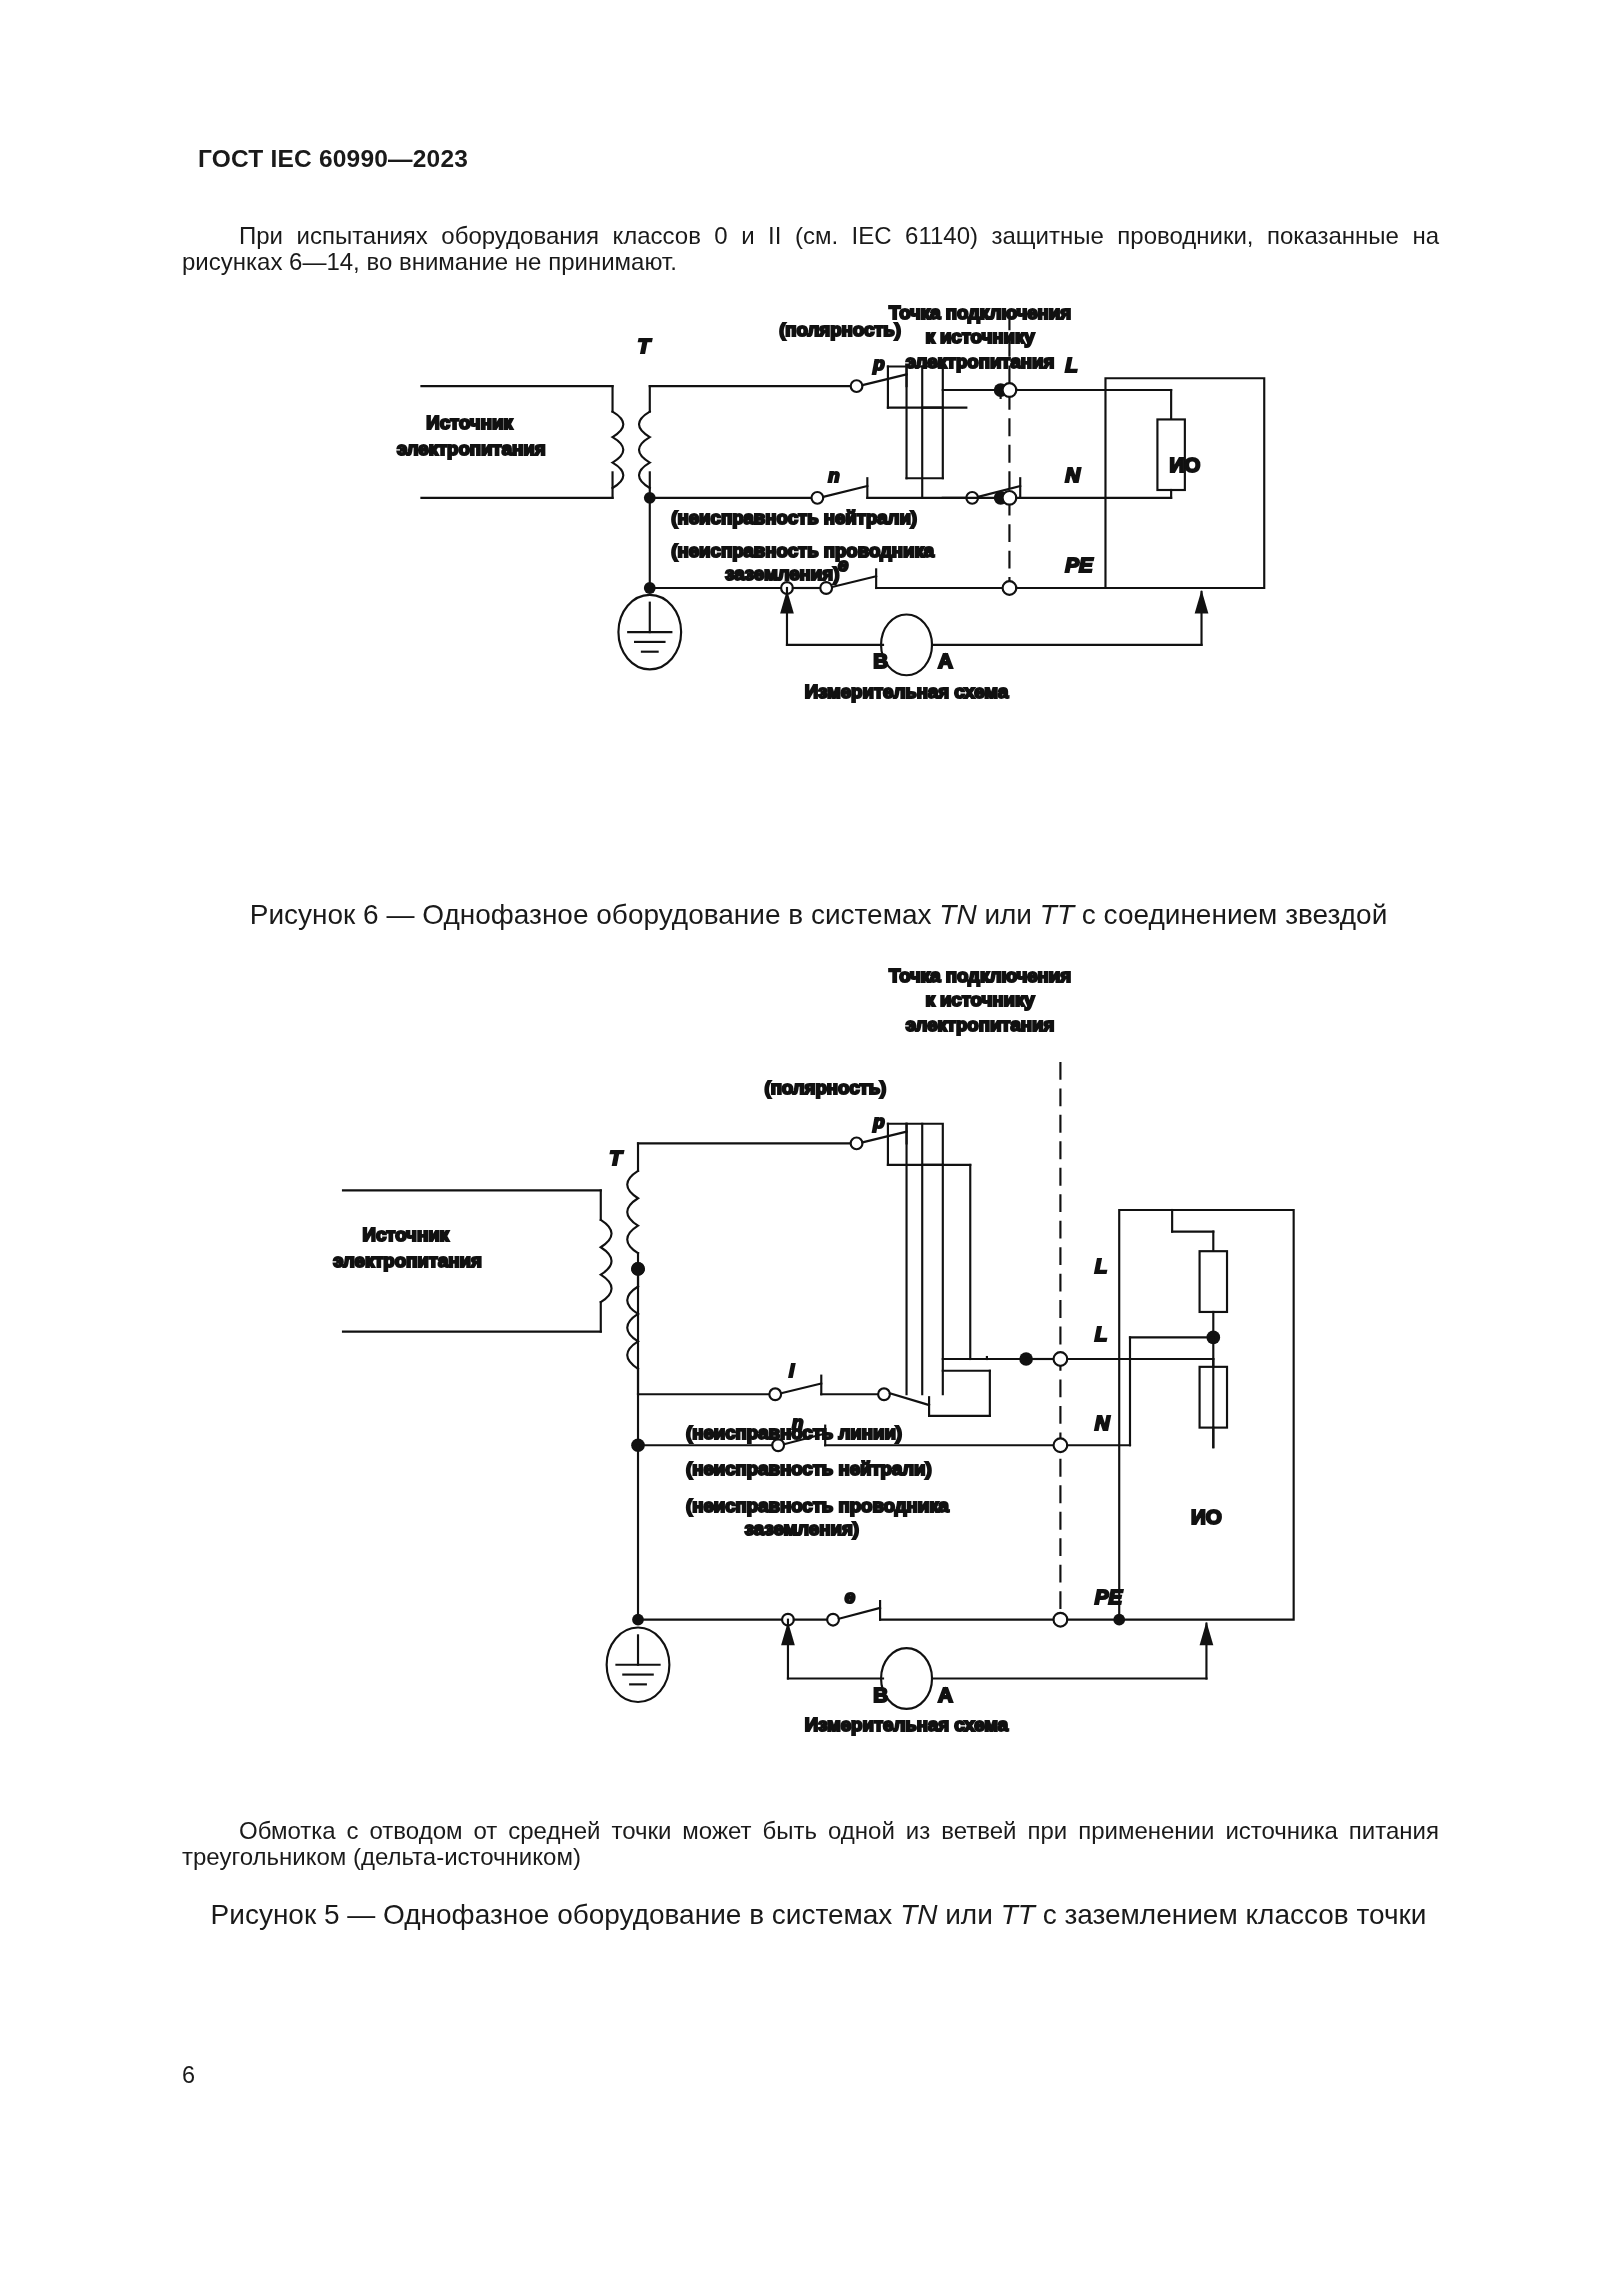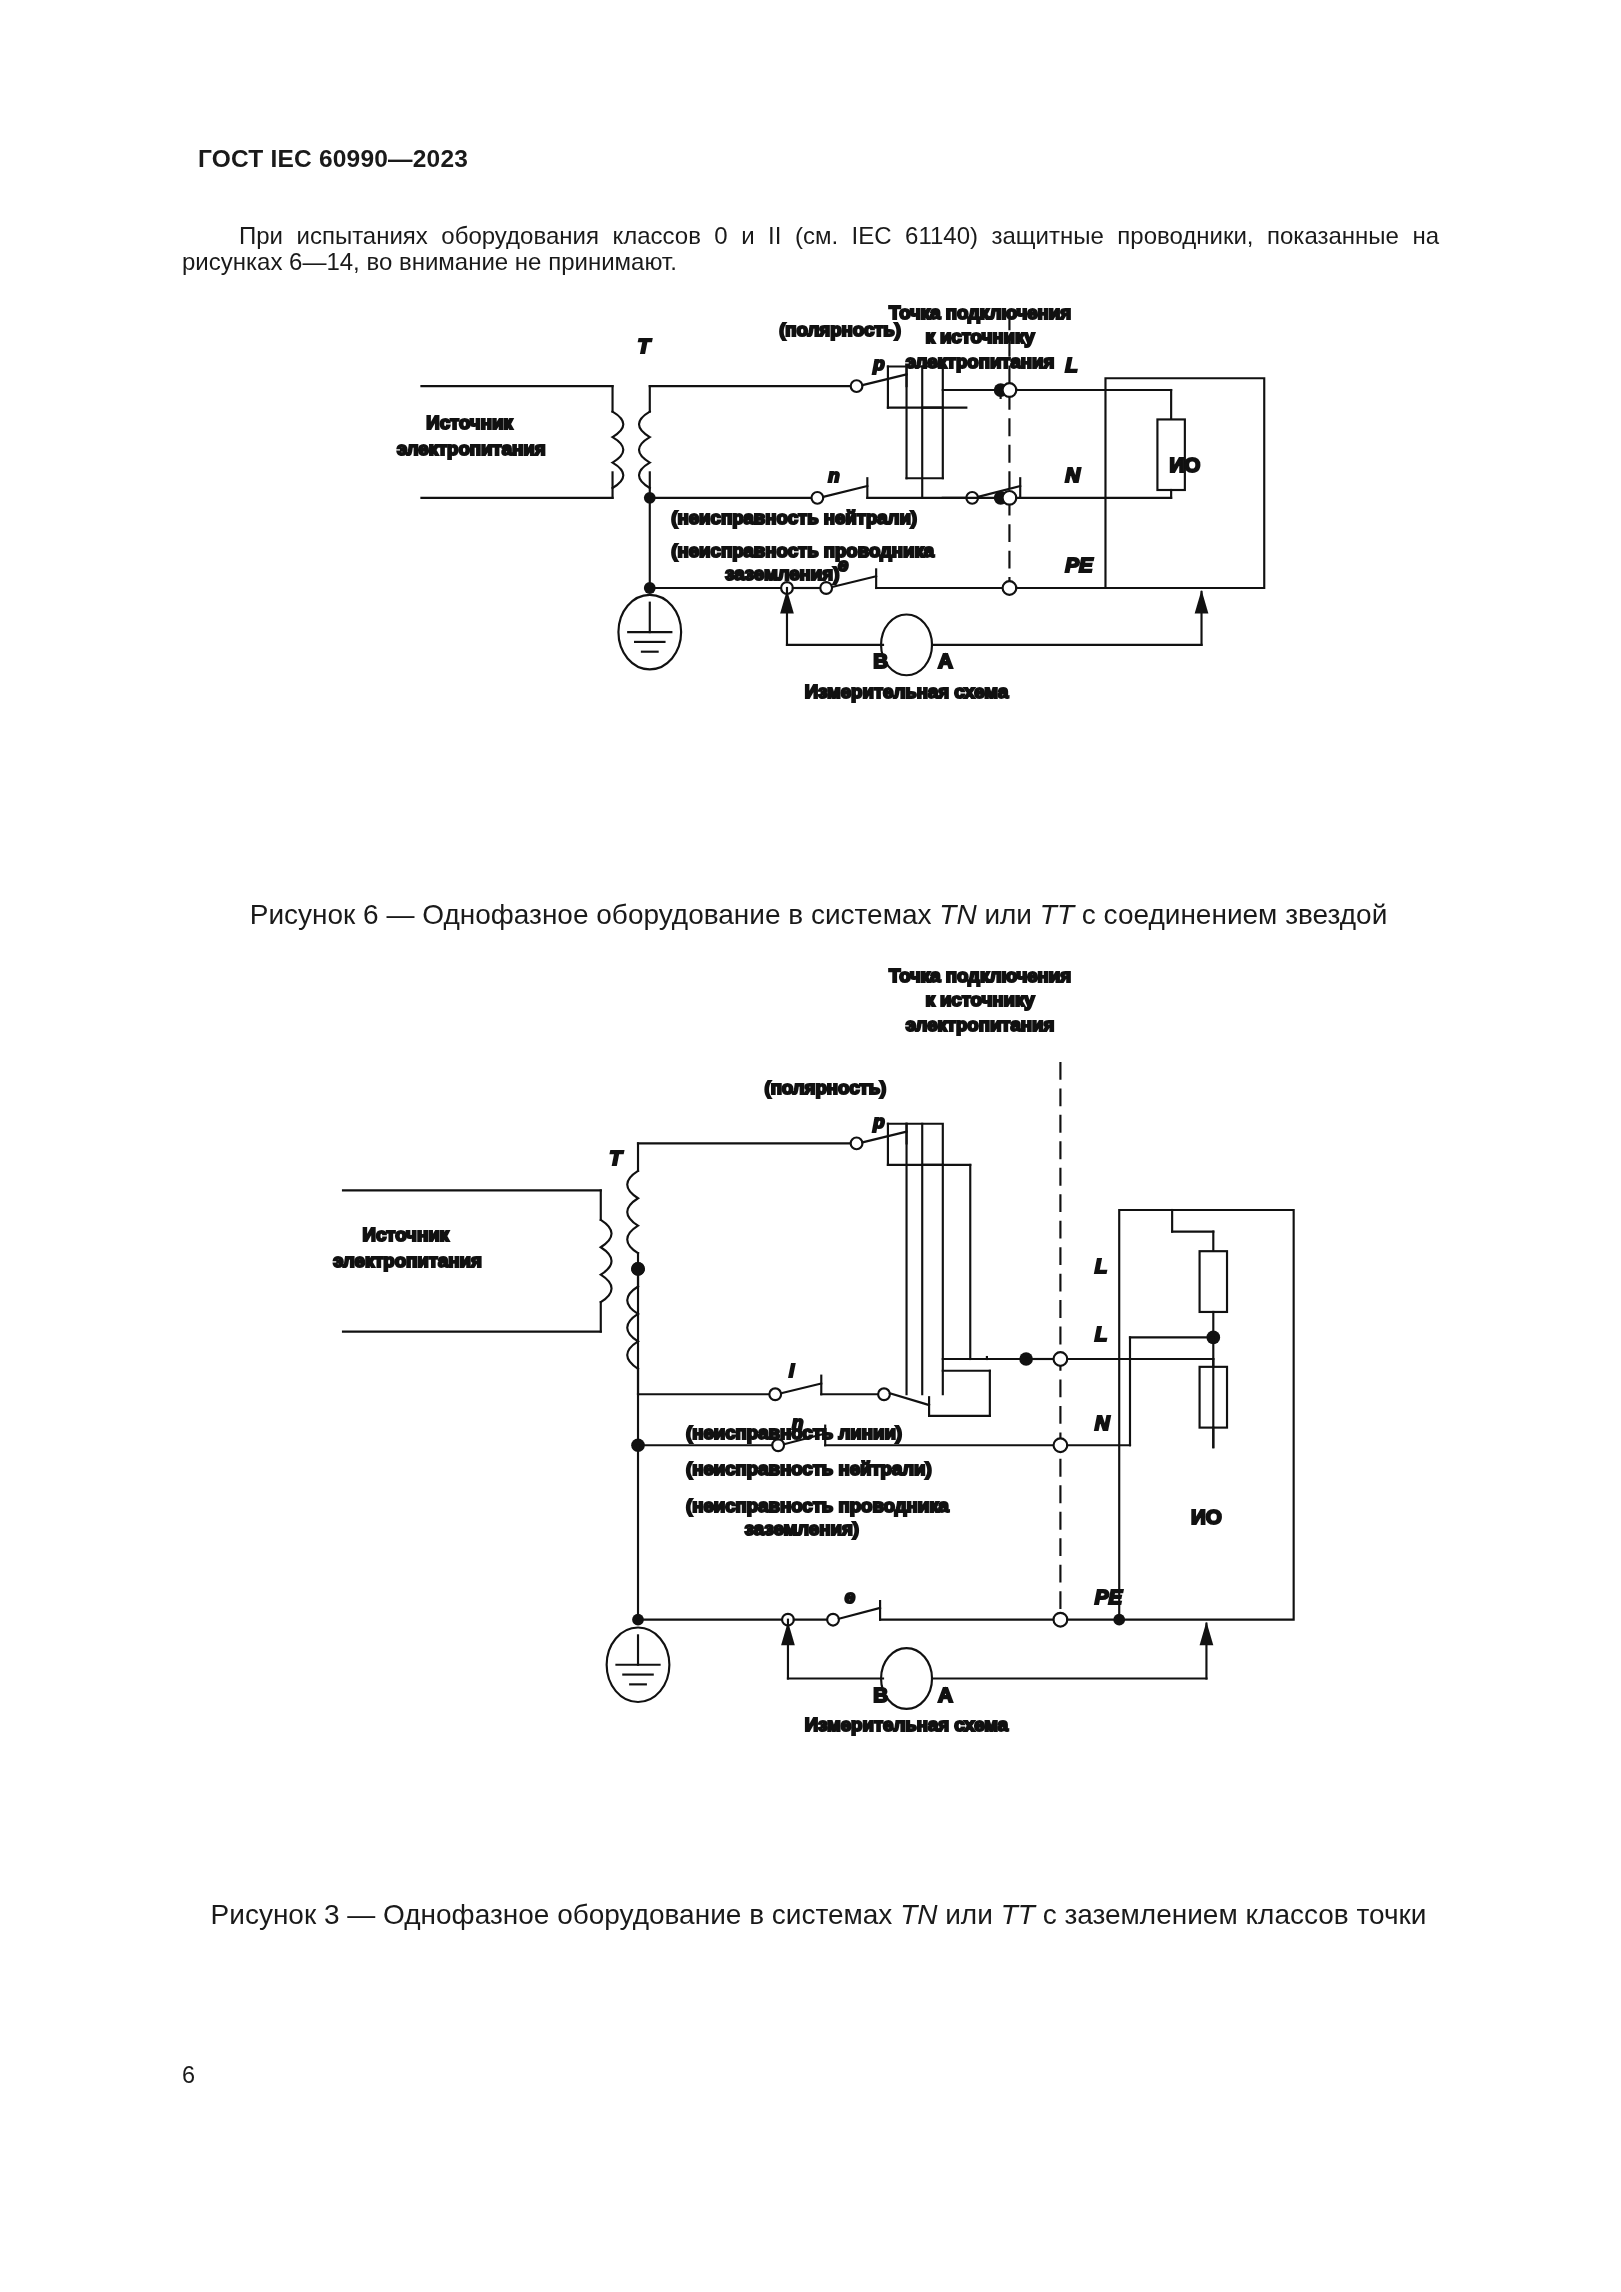--- a/index.html
+++ b/index.html
@@ -327,21 +327,22 @@
       <path d="M 951 736 L 1231 736"></path>
       <path d="M 1231 736 L 1231 680"></path>
       <polygon points="1231,678 1224,702 1238,702" fill="#111111" stroke="none"></polygon>
       <text class="t-term" x="891" y="760">B</text>
       <text class="t-term" x="957" y="760">A</text>
       <text class="t-bold" x="925" y="790" text-anchor="middle">Измерительная схема</text>
     </g>
   </svg>
   </div>
 
+  <div class="body-par indent" style="top:1818px;">Обмотка с отводом от средней точки может быть одной из ветвей при применении источника питания треугольником (дельта-источником)</div>
 
   <div class="caption" style="top:1899px;">
-    <span>Рисунок 3 — Однофазное оборудование в системах </span><i>TN</i><span> или </span><i>TT</i><span> с заземлением классов точки</span>
+    <span>Рисунок 5 — Однофазное оборудование в системах </span><i>TN</i><span> или </span><i>TT</i><span> с заземлением классов точки</span>
   </div>
 
   <div class="page-num">6</div>
 
 </div>
 
 
 </body></html>

